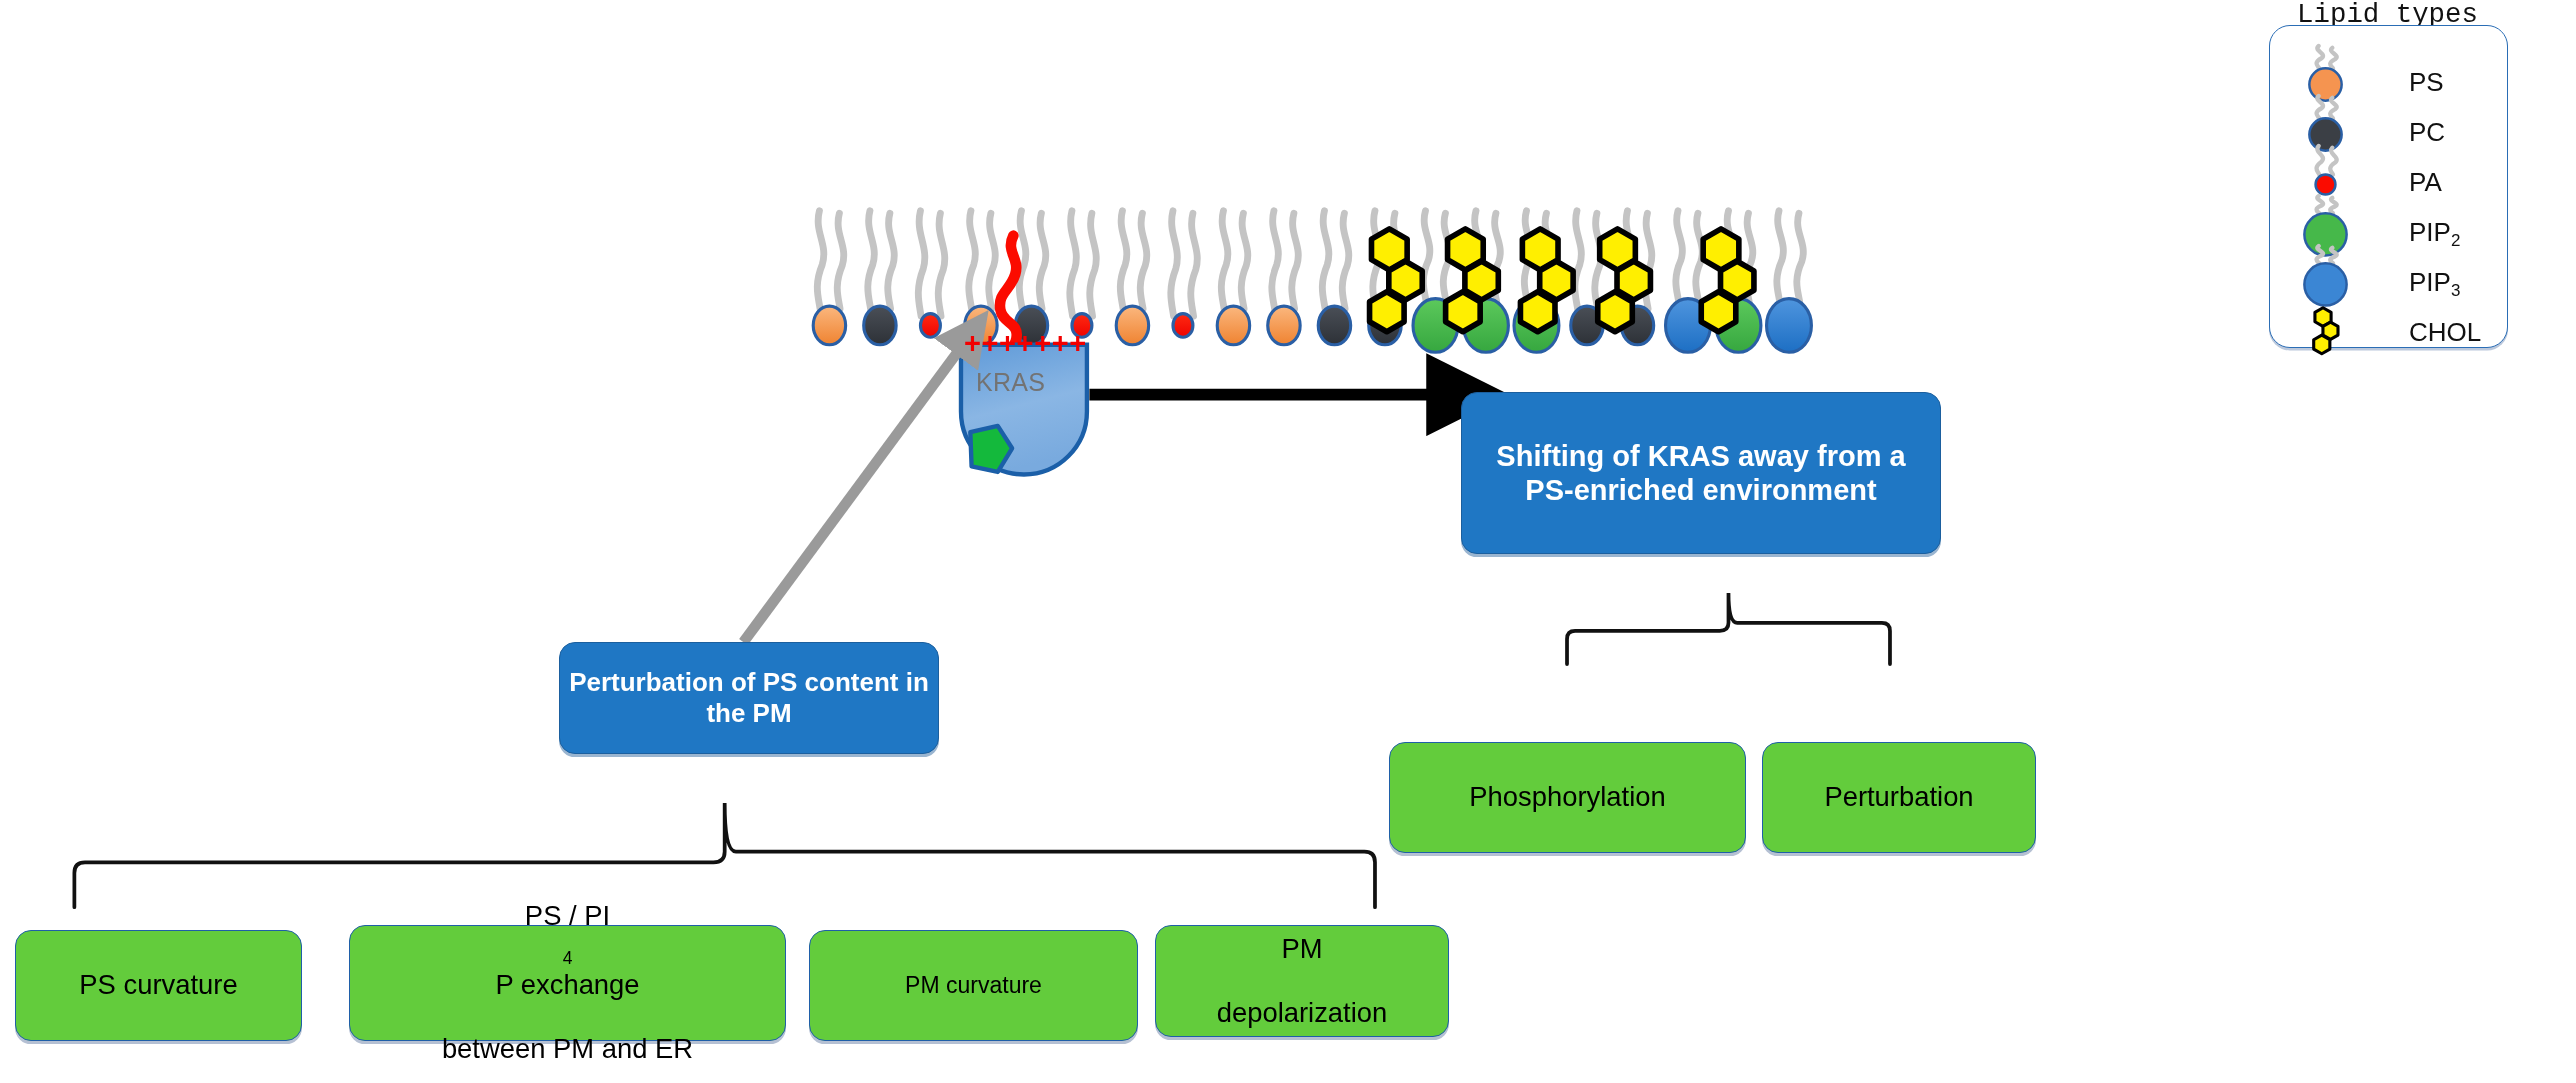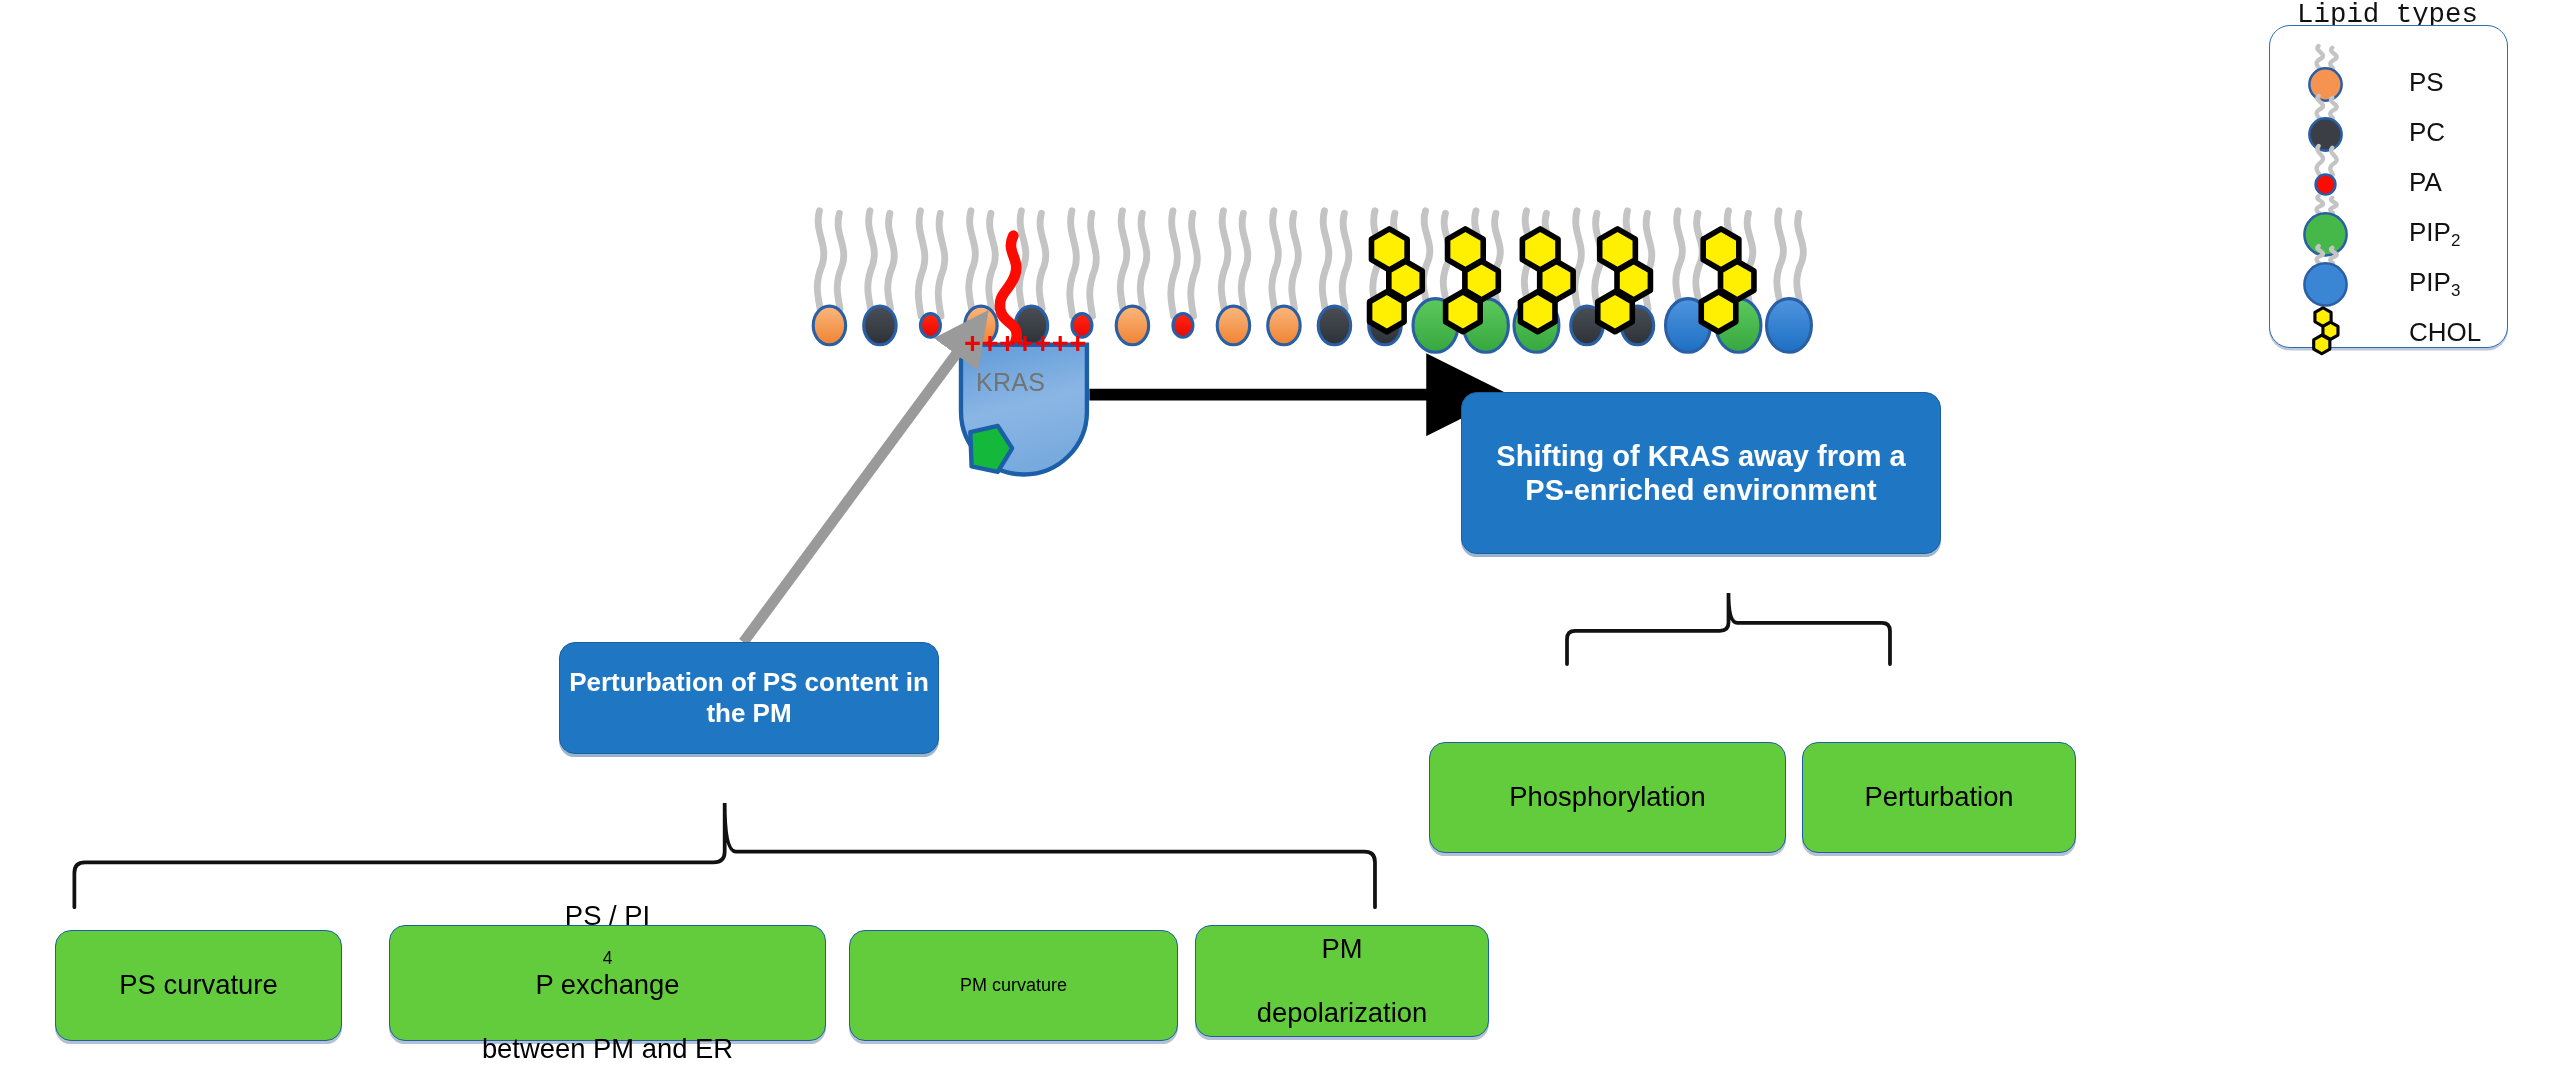--- a/index.html
+++ b/index.html
@@ -8,21 +8,21 @@
   .stage{position:absolute;left:0;top:0;width:2576px;height:1083px;}
   svg.layer{position:absolute;left:0;top:0;width:2576px;height:1083px;overflow:visible;}
 
   
   .box{position:absolute;box-sizing:border-box;display:flex;align-items:center;
        justify-content:center;text-align:center;border-radius:16px;
        line-height:1.18;}
   .box.blue{background:#1f77c4;color:#ffffff;border:1.2px solid #1b5f9e;
             box-shadow:0 3.1px 0 rgba(30,90,150,.45);font-weight:700;}
   .box.green{background:#63cc3c;color:#000000;border:1.9px solid #1f5fa8;
-             box-shadow:0 3.1px 0 rgba(120,140,175,.55);font-weight:400;margin-left:40px;}
+             box-shadow:0 3.1px 0 rgba(120,140,175,.55);font-weight:400;}
   .box span{display:block;padding:0 8.7px;}
   .legend-box{position:absolute;left:2269px;top:25px;width:237px;height:321px;
        border:1.9px solid #2a6db5;border-radius:21px;background:#ffffff;
        box-shadow:0 2.5px 0 rgba(120,145,185,.5);}
   .legend-title{position:absolute;left:2269px;top:-1.2px;width:237px;
        text-align:center;font-size:27.4px;color:#111;font-family:Liberation Mono, monospace;}
   .legend-row{position:absolute;display:flex;align-items:center;gap:40px;}
   .legend-label{font-size:26px;color:#111;white-space:nowrap;}
   .legend-label sub{font-size:17px;vertical-align:baseline;position:relative;top:5.6px;}
 
@@ -292,21 +292,21 @@
     <span>PS curvature</span>
   </div>
 
   <div class="box green" style="left:349px;top:925px;width:437px;height:116px;font-size:27.4px;">
     <span>
       <span>PS / PI</span><sub style="font-size:17.5px;">4</sub><span>P exchange</span><br>
       <span>between PM and ER</span>
     </span>
   </div>
 
-  <div class="box green" style="left:809px;top:930px;width:329px;height:111px;font-size:18px;">
+  <div class="box green" style="left:809px;top:930px;width:329px;height:111px;font-size:23px;">
     <span>PM curvature</span>
   </div>
 
   <div class="box green" style="left:1155px;top:925px;width:294px;height:112px;font-size:27.4px;">
     <span>
       <span>PM</span><br>
       <span>depolarization</span>
     </span>
   </div>
 

